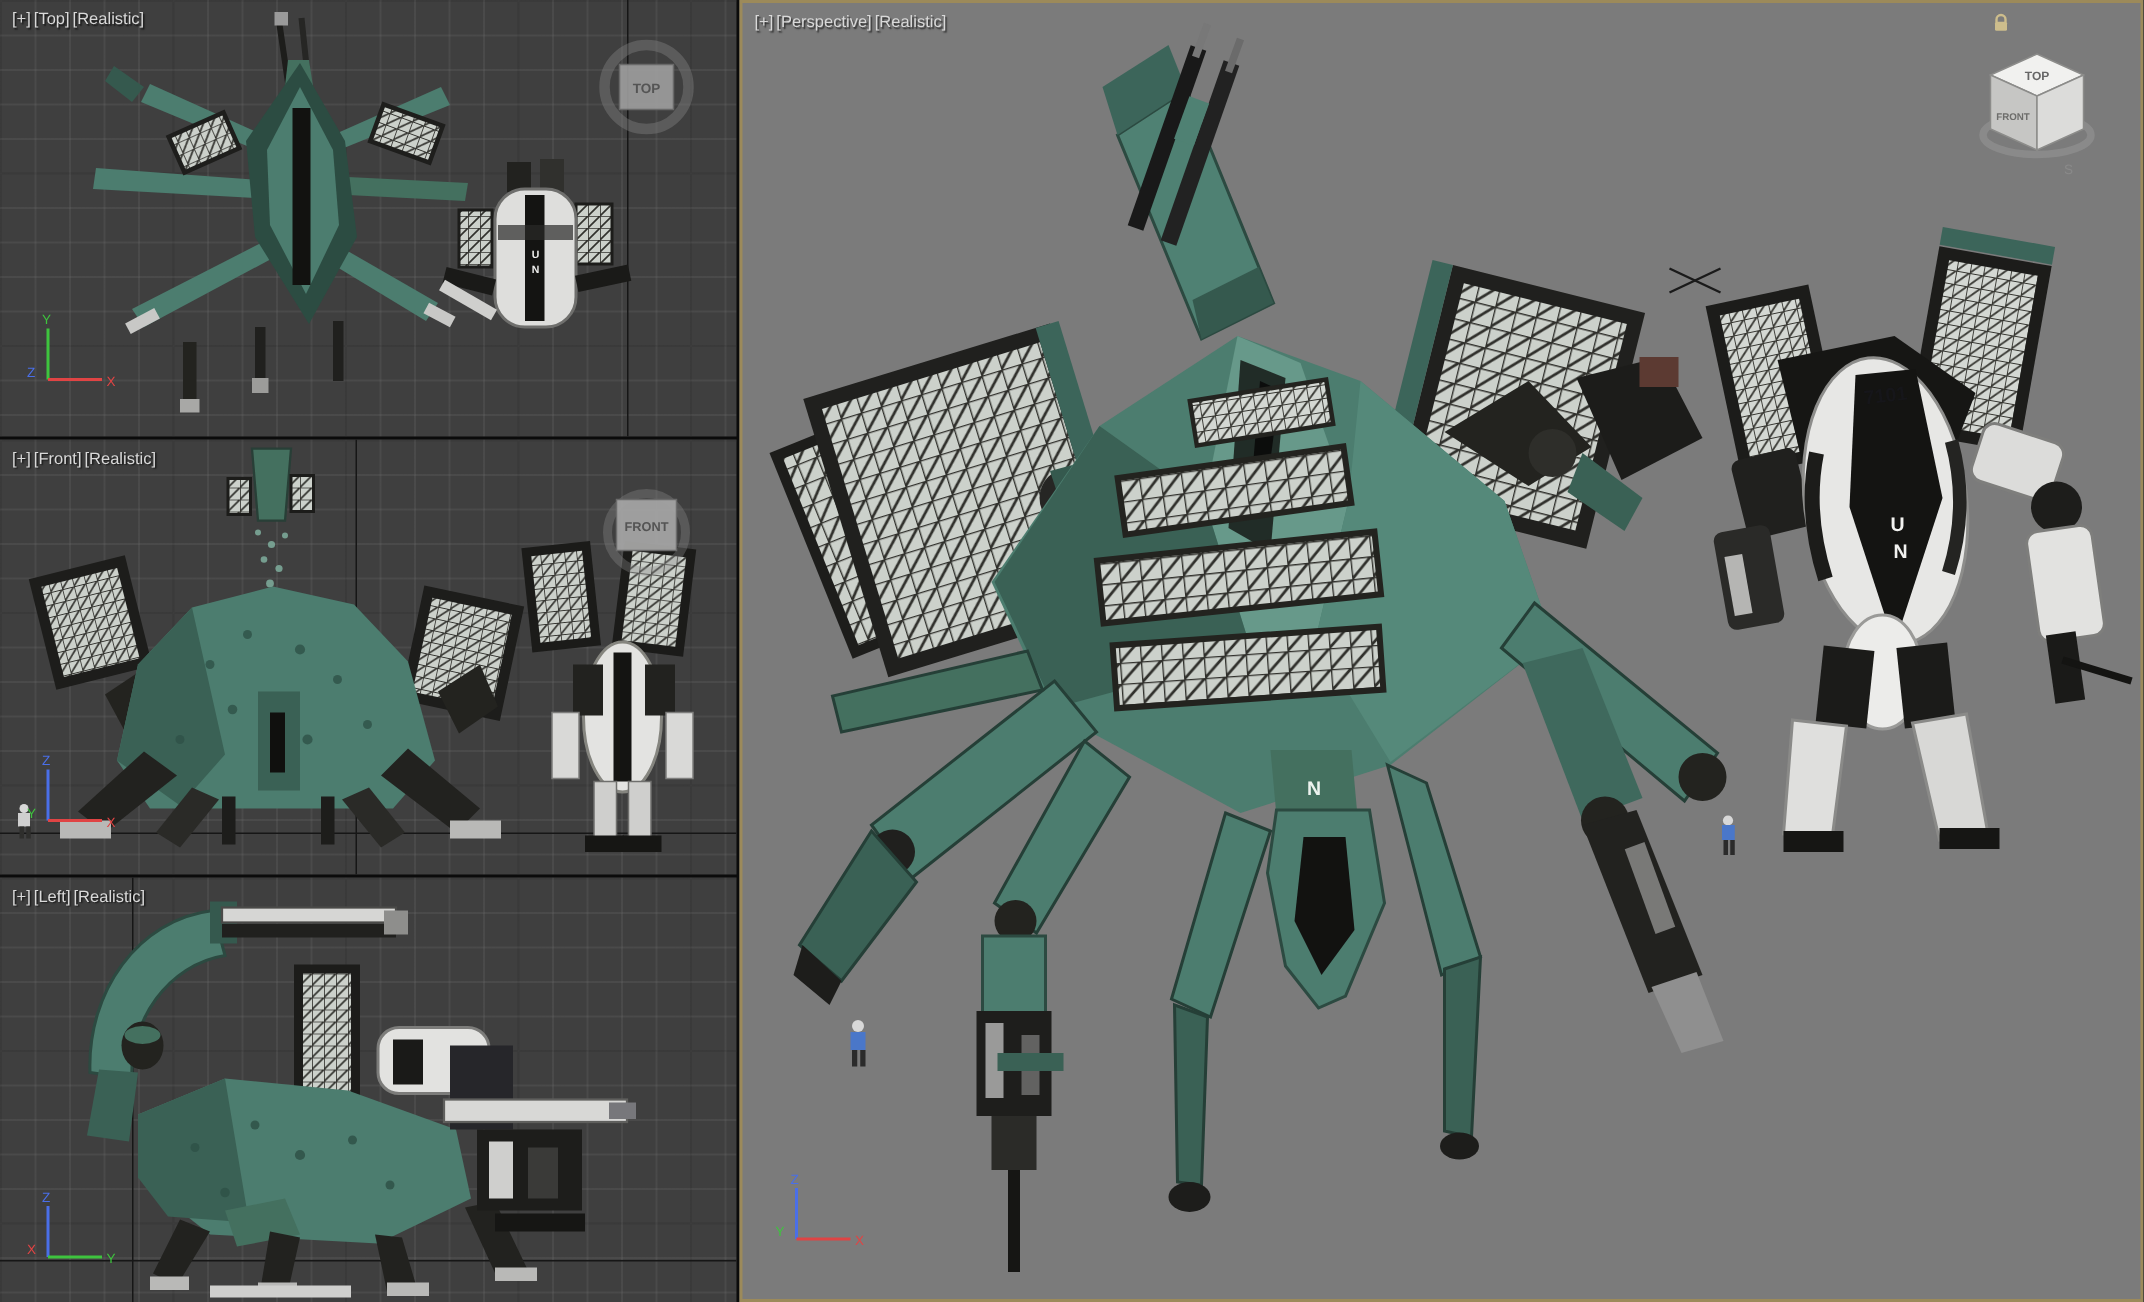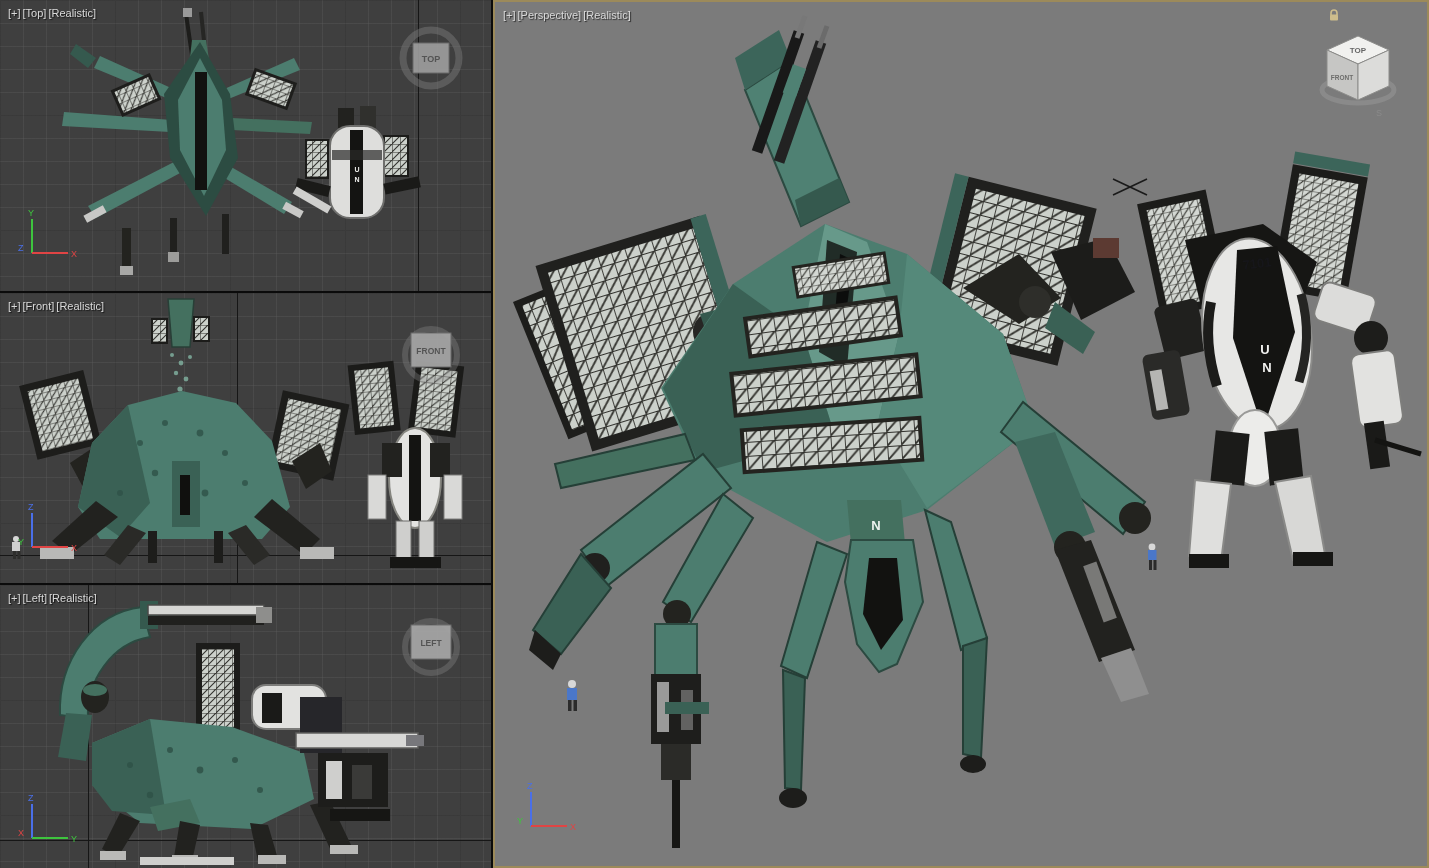--- a/index.html
+++ b/index.html
@@ -294,27 +294,20 @@
         <rect x="330" y="224" width="60" height="12" fill="#161614"></rect>
       </g>
     </svg>
 
     <div class="vp-label">
       <span>[+]</span>
       <span>[Left]</span>
       <span>[Realistic]</span>
     </div>
 
-    <div class="viewcube2d">
-      <svg width="76" height="76" viewBox="0 0 76 76">
-        <circle cx="38" cy="40" r="26" fill="none" stroke="#8a8a8a" stroke-width="6" opacity="0.35"></circle>
-        <rect x="18" y="18" width="40" height="34" fill="#a4a4a4" opacity="0.95" stroke="#6e6e6e"></rect>
-        <text x="38" y="39" text-anchor="middle" font-size="8.5" font-weight="bold" fill="#545454">LEFT</text>
-      </svg>
-    </div>
 
     <svg class="tripod" width="64" height="60" viewBox="0 0 64 60">
       <line x1="16" y1="46" x2="16" y2="12" stroke="#4a6fe8" stroke-width="2"></line>
       <line x1="16" y1="46" x2="52" y2="46" stroke="#3ec43e" stroke-width="2"></line>
       <text x="12" y="9" font-size="9" fill="#4a6fe8">Z</text>
       <text x="55" y="50" font-size="9" fill="#3ec43e">Y</text>
       <text x="2" y="44" font-size="9" fill="#e04444">X</text>
     </svg>
   </div>
 

